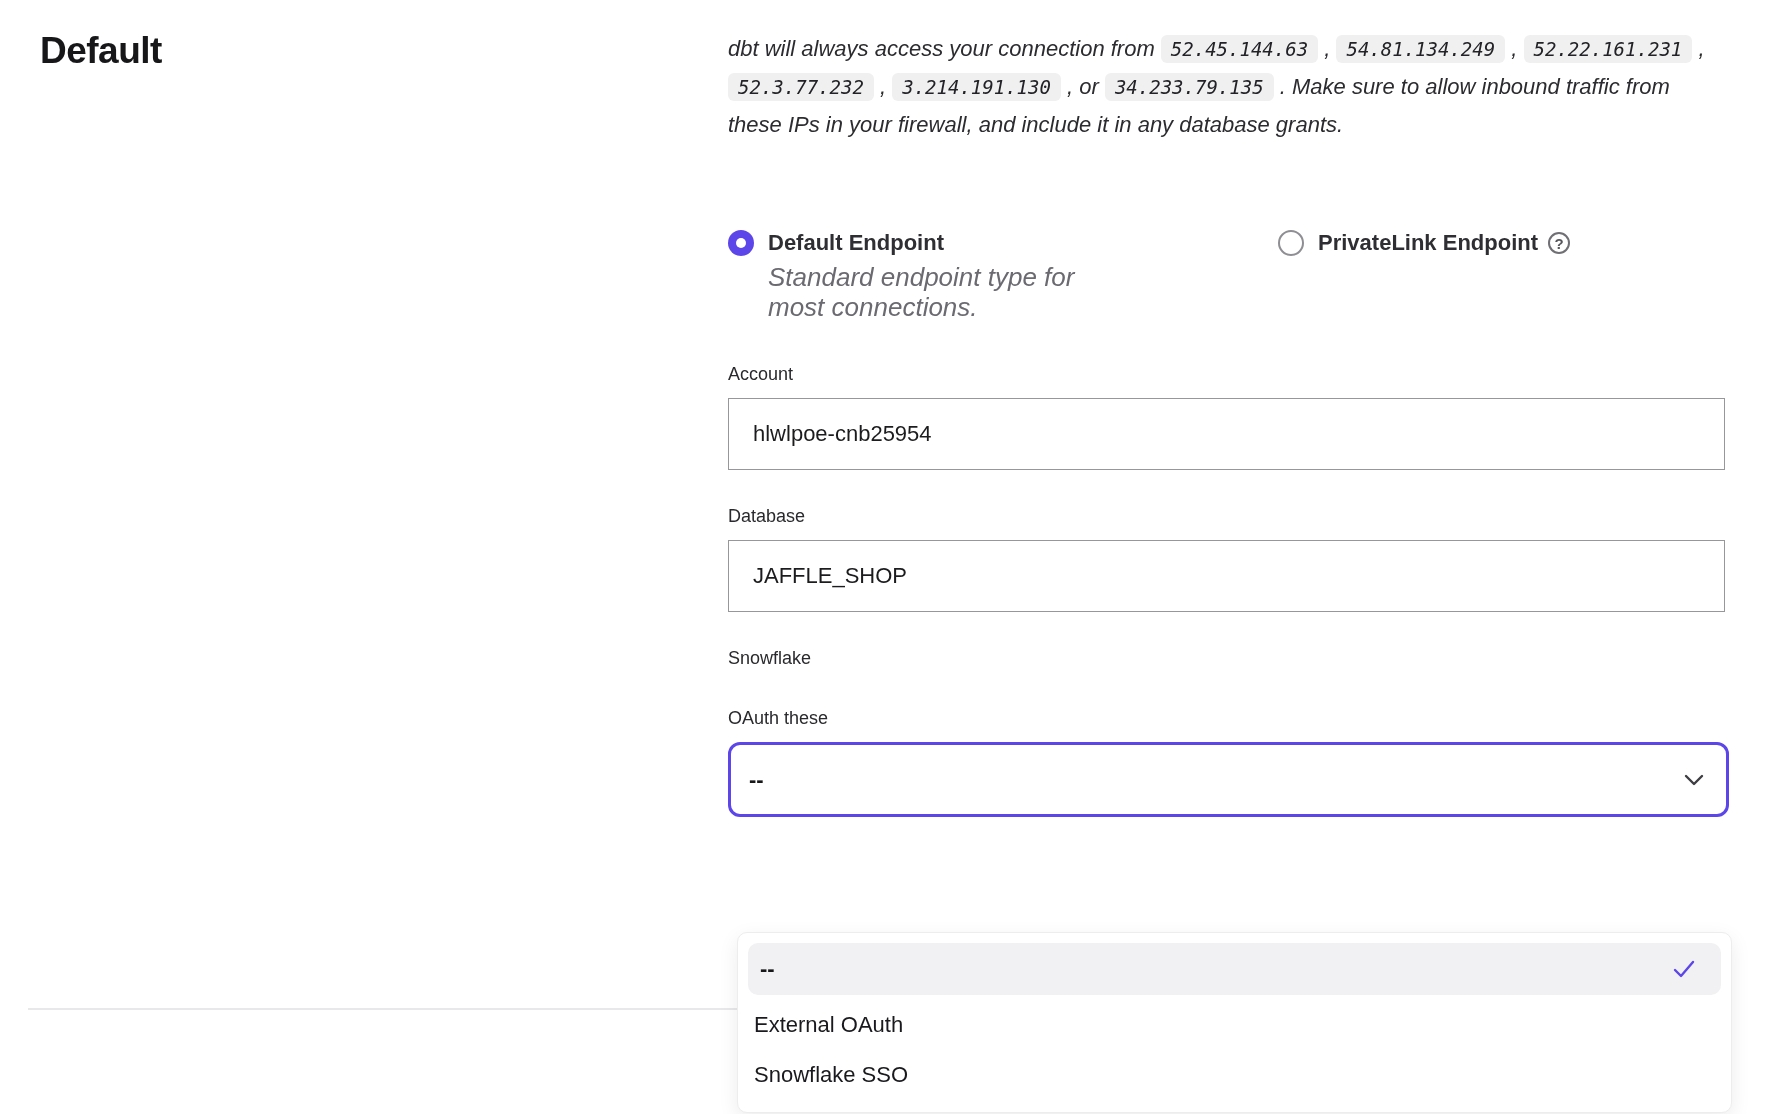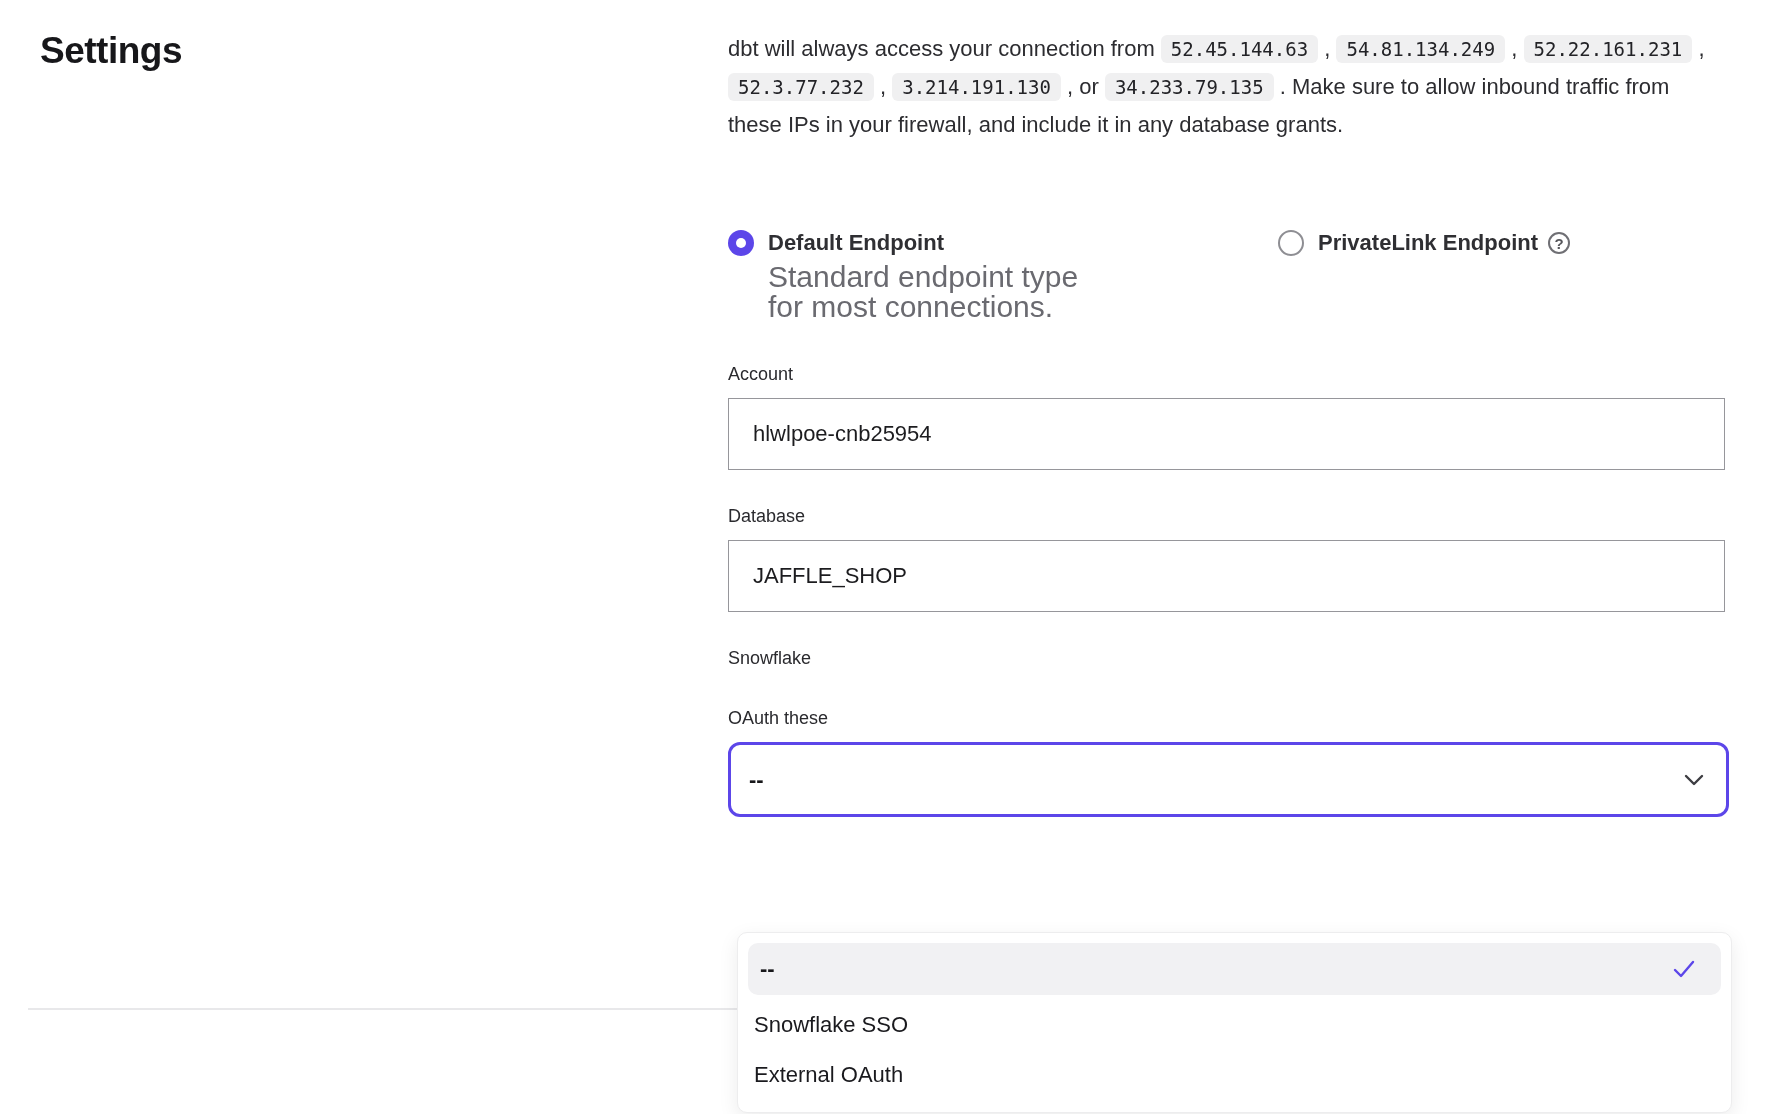--- a/index.html
+++ b/index.html
@@ -12,21 +12,21 @@
   *{box-sizing:border-box;}
   html,body{margin:0;padding:0;background:#fff;}
   body{font-family:"Liberation Sans", sans-serif;color:#1c1c1f;}
   .page{position:relative;width:1770px;height:1114px;background:#fff;overflow:hidden;}
   .page-title{
     position:absolute;left:40px;top:30px;margin:0;
     font-size:37px;font-weight:700;letter-spacing:-0.5px;color:#17171a;
   }
   .content{position:absolute;left:728px;top:30px;width:997px;}
   .intro{
-    margin:0;font-size:22px;line-height:38px;color:#2c2c30;
+    margin:0;font-size:22px;line-height:38px;color:#2c2c30;font-style:italic;
   }
   .ip-badge{
     font-family:"DejaVu Sans Mono", monospace;
     font-size:19px;color:#232327;background:var(--badge-bg);
     border-radius:6px;padding:3px 10px;white-space:nowrap;
   }
   
   .radio-row{display:flex;margin-top:84px;}
   .radio-opt{display:flex;align-items:flex-start;cursor:pointer;}
   .radio-opt.first{width:550px;}
@@ -34,21 +34,21 @@
     flex:0 0 auto;width:26px;height:26px;border-radius:50%;
     border:2px solid #8e8e93;background:#fff;margin-top:2px;position:relative;
   }
   .radio.checked{border:none;background:var(--accent);}
   .radio.checked::after{
     content:"";position:absolute;left:50%;top:50%;width:10px;height:10px;
     transform:translate(-50%,-50%);border-radius:50%;background:#fff;
   }
   .radio-texts{margin-left:14px;}
   .radio-label{font-size:22px;font-weight:700;color:#2f2f33;line-height:30px;display:flex;align-items:center;gap:8px;}
-  .radio-desc{font-size:30px;color:#6a6a70;line-height:30px;margin-top:4px;}
+  .radio-desc{font-size:26px;color:#6a6a70;line-height:30px;margin-top:4px;font-style:italic;}
   .radio-opt.first .radio-desc{max-width:345px;}
   .radio-opt.second .radio-desc{max-width:275px;}
   .help{
     display:inline-flex;align-items:center;justify-content:center;
     width:22px;height:22px;border-radius:50%;border:2px solid #6f6f74;
     font-size:15px;font-weight:600;color:#55555a;line-height:1;margin-left:2px;
     cursor:pointer;
   }
   
   .field{margin-top:32px;}
@@ -83,21 +83,21 @@
     font-weight:700;color:#17171a;
   }
   .dd-option.plain{height:48px;padding:0 16px;margin:2px 0 0 0;}
   .check-icon{display:block;}
 </style>
 </head>
 <body>
 
 <div class="page">
 
-  <h1 class="page-title">Settings</h1>
+  <h1 class="page-title">Default</h1>
 
   <div class="content">
 
     <p class="intro"><span>dbt will always access your connection from </span><code class="ip-badge">52.45.144.63</code><span> , </span><code class="ip-badge">54.81.134.249</code><span> , </span><code class="ip-badge">52.22.161.231</code><span> , </span><code class="ip-badge">52.3.77.232</code><span> , </span><code class="ip-badge">3.214.191.130</code><span> , or </span><code class="ip-badge">34.233.79.135</code><span> . Make sure to allow inbound traffic from these IPs in your firewall, and include it in any database grants.</span></p>
 
     <div class="radio-row">
       <div class="radio-opt first">
         <span class="radio checked"></span>
         <div class="radio-texts">
           <div class="radio-label">
@@ -146,20 +146,20 @@
   <div class="divider"></div>
 
   <div class="dropdown">
     <div class="dd-option selected">
       <span>--</span>
       <svg class="check-icon" width="26" height="22" viewBox="0 0 26 22">
         <polyline points="4,12 10,18 22,4" fill="none" stroke="#5C46E9" stroke-width="2.4" stroke-linecap="round" stroke-linejoin="round"></polyline>
       </svg>
     </div>
     <div class="dd-option plain">
-      <span>Snowflake SSO</span>
+      <span>External OAuth</span>
     </div>
     <div class="dd-option plain">
-      <span>External OAuth</span>
+      <span>Snowflake SSO</span>
     </div>
   </div>
 
 </div>
 
 </body></html>

